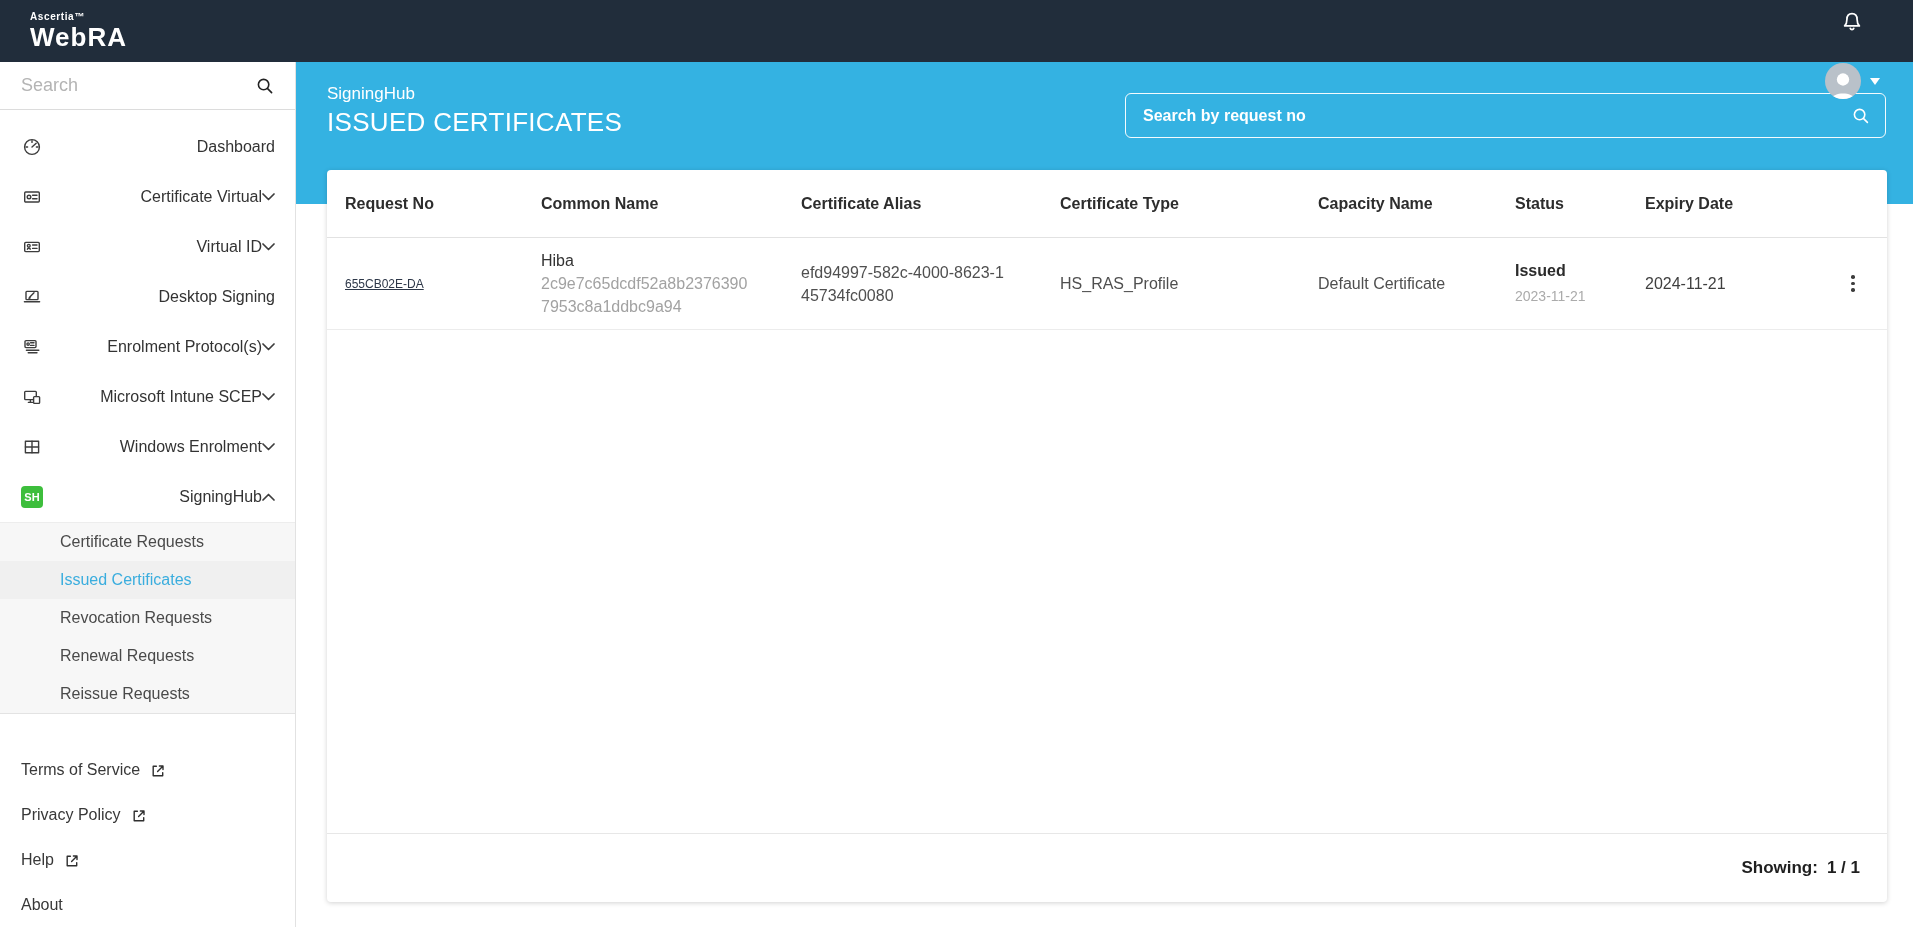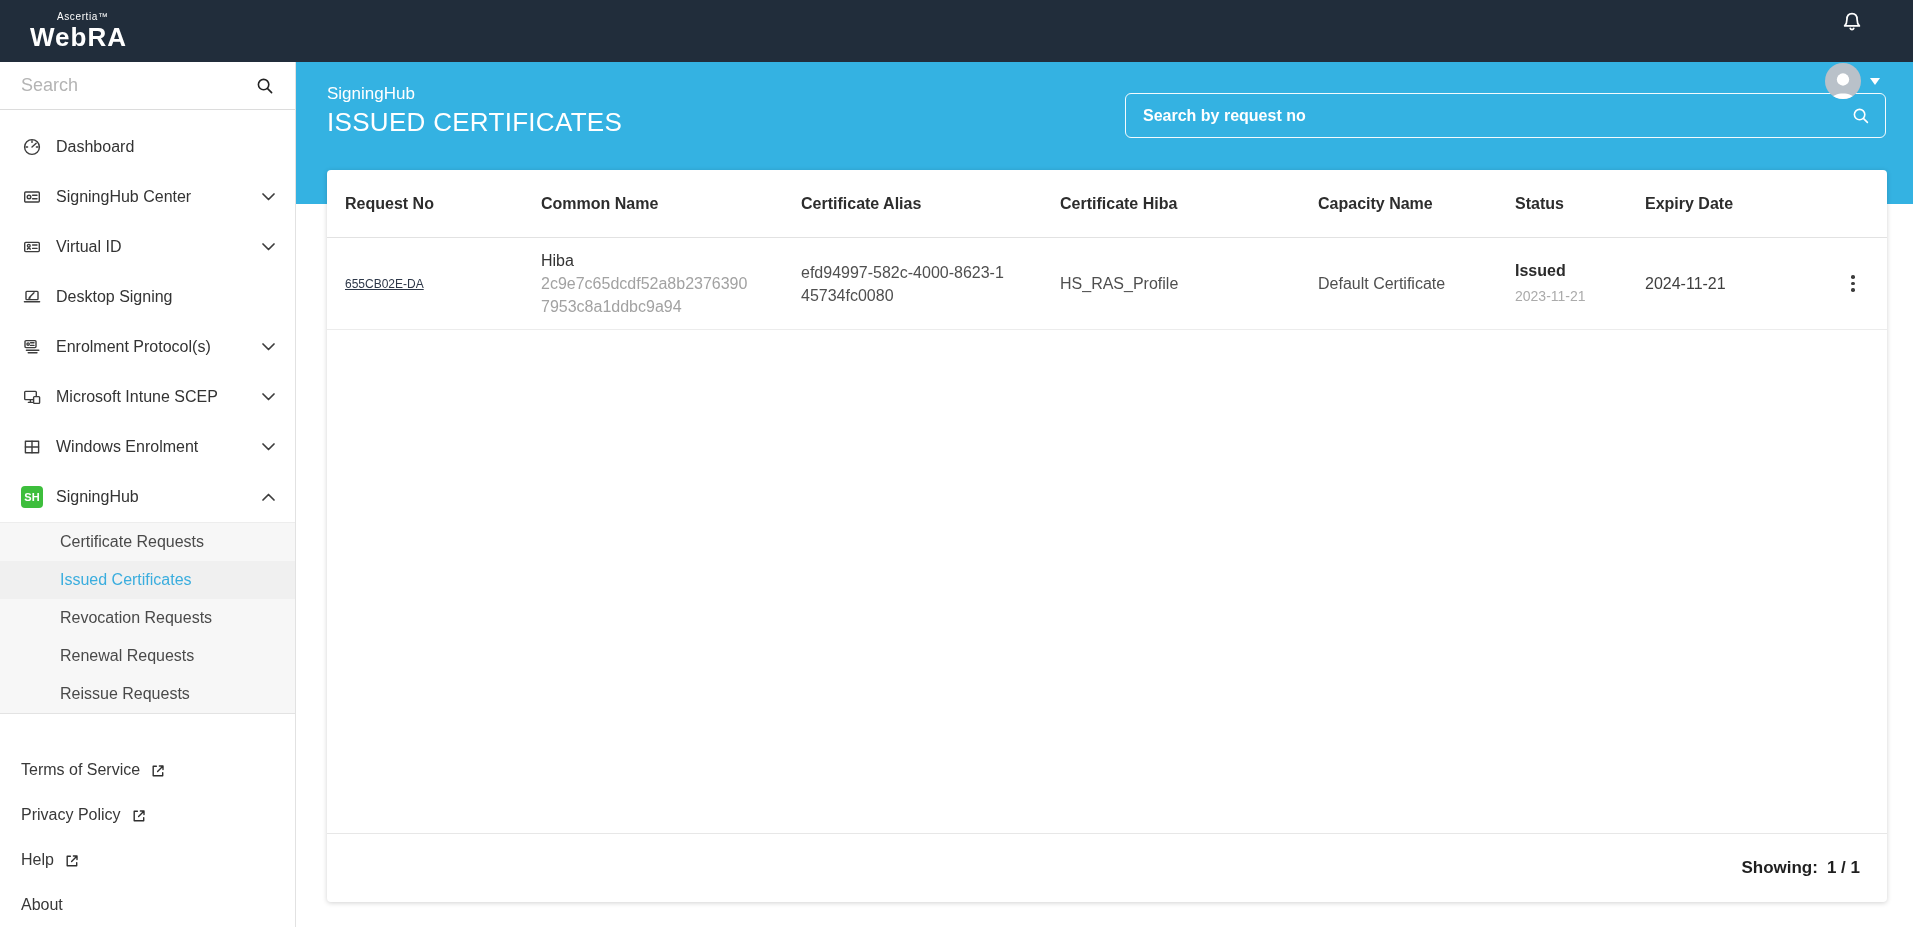--- a/index.html
+++ b/index.html
@@ -4,39 +4,39 @@
 <style>
   * { box-sizing: border-box; margin: 0; padding: 0; }
   html, body { width: 1913px; height: 927px; font-family: "Liberation Sans", sans-serif; background: #ffffff; overflow: hidden; }
   .screen { position: relative; width: 1913px; height: 927px; }
 
   
   .navbar { position: absolute; top: 0; left: 0; width: 1913px; height: 62px;
             background: #212d3b; display: flex; align-items: center; justify-content: space-between;
             padding: 0 26px 0 30px; z-index: 30; }
   .brand { display: flex; flex-direction: column; line-height: 1; cursor: pointer; }
-  .brand-top { color: #ffffff; font-size: 10px; font-weight: 400; letter-spacing: 0.6px; margin-bottom: 2px; margin-left: 27px; }
+  .brand-top { color: #ffffff; font-size: 10px; font-weight: 700; letter-spacing: 0.6px; margin-bottom: 2px; }
   .brand-main { color: #ffffff; font-size: 26px; font-weight: 700; letter-spacing: 1px; }
   .nav-right { display: flex; align-items: center; gap: 28px; flex-direction: column; }
   .lang { display: flex; align-items: center; gap: 7px; color: #ffffff; font-size: 16px; cursor: pointer; }
   .bell { cursor: pointer; display: flex; align-items: center; }
   .user-menu { display: flex; align-items: center; gap: 9px; cursor: pointer; }
   .avatar { width: 36px; height: 36px; border-radius: 50%; background: #b9c1c9; overflow: hidden; position: relative; }
   .avatar svg { position: absolute; left: 0; top: 3px; }
 
   
   .sidebar { position: absolute; top: 62px; left: 0; width: 296px; height: 865px;
              background: #ffffff; border-right: 1px solid #e2e2e2; z-index: 20; }
   .sidebar-search { position: relative; height: 48px; border-bottom: 1px solid #dcdcdc; }
   .sidebar-search input { width: 100%; height: 100%; border: none; outline: none; padding: 0 48px 0 21px;
                           font-size: 18px; font-family: "Liberation Sans", sans-serif; color: #444; }
   .sidebar-search input::placeholder { color: #b4b4b4; }
   .sidebar-search .mag { position: absolute; right: 20px; top: 14px; }
 
-  .menu { padding-top: 12px; }
+  .menu { padding-top: 12px; text-align: right; }
   .menu-item { height: 50px; display: flex; align-items: center; padding: 0 20px 0 21px; cursor: pointer; }
   .menu-item .mi-icon { width: 22px; display: flex; justify-content: center; border-radius: 10px; }
   .menu-item .mi-label { margin-left: 13px; font-size: 16px; color: #333333; flex: 1; }
   .sh-badge { width: 22px; height: 22px; background: #3dbe3c; border-radius: 4px; color: #fff;
               font-size: 11px; font-weight: 700; display: grid; place-items: center; }
   .submenu { background: #f7f7f7; border-top: 1px solid #ededed; border-bottom: 1px solid #e3e3e3; }
   .submenu-item { height: 38px; display: flex; align-items: center; padding-left: 60px;
                   font-size: 16px; color: #4a4a4a; cursor: pointer; }
   .submenu-item.active { color: #3aadde; background: #f0f0f0; }
   .sidebar-links { padding-top: 20px; }
@@ -142,21 +142,21 @@
       </div>
 
       <div class="menu-item">
         <span class="mi-icon">
           <svg class="stroke" width="20" height="20" viewBox="0 0 20 20">
               <rect x="2.7" y="5" width="14.6" height="10" rx="1"></rect>
               <circle cx="7" cy="10" r="1.8"></circle>
               <path d="M10.6 8.2 H15 M10.6 11.8 H15"></path>
             </svg>
         </span>
-        <span class="mi-label">SigningHub Center</span>
+        <span class="mi-label">Certificate Virtual</span>
         <svg width="13" height="8" viewBox="0 0 13 8" class="stroke" style="stroke-width:1.7">
             <path d="M1 1 L6.5 6.5 L12 1"></path>
           </svg>
       </div>
 
       <div class="menu-item">
         <span class="mi-icon">
           <svg class="stroke" width="20" height="20" viewBox="0 0 20 20">
               <rect x="2.7" y="5.4" width="14.6" height="9.2" rx="1"></rect>
               <circle cx="6.8" cy="8.8" r="1.4"></circle>
@@ -283,21 +283,21 @@
             <path d="M12.6 12.6 L16.4 16.4"></path>
         </svg>
       </div>
     </div>
 
     <section class="card">
       <div class="tgrid thead">
         <div class="th">Request No</div>
         <div class="th">Common Name</div>
         <div class="th">Certificate Alias</div>
-        <div class="th">Certificate Hiba</div>
+        <div class="th">Certificate Type</div>
         <div class="th">Capacity Name</div>
         <div class="th">Status</div>
         <div class="th">Expiry Date</div>
         <div class="th"></div>
       </div>
 
       <div class="tgrid trow">
         <div class="cell">
           <span class="req-link">655CB02E-DA</span>
         </div>

